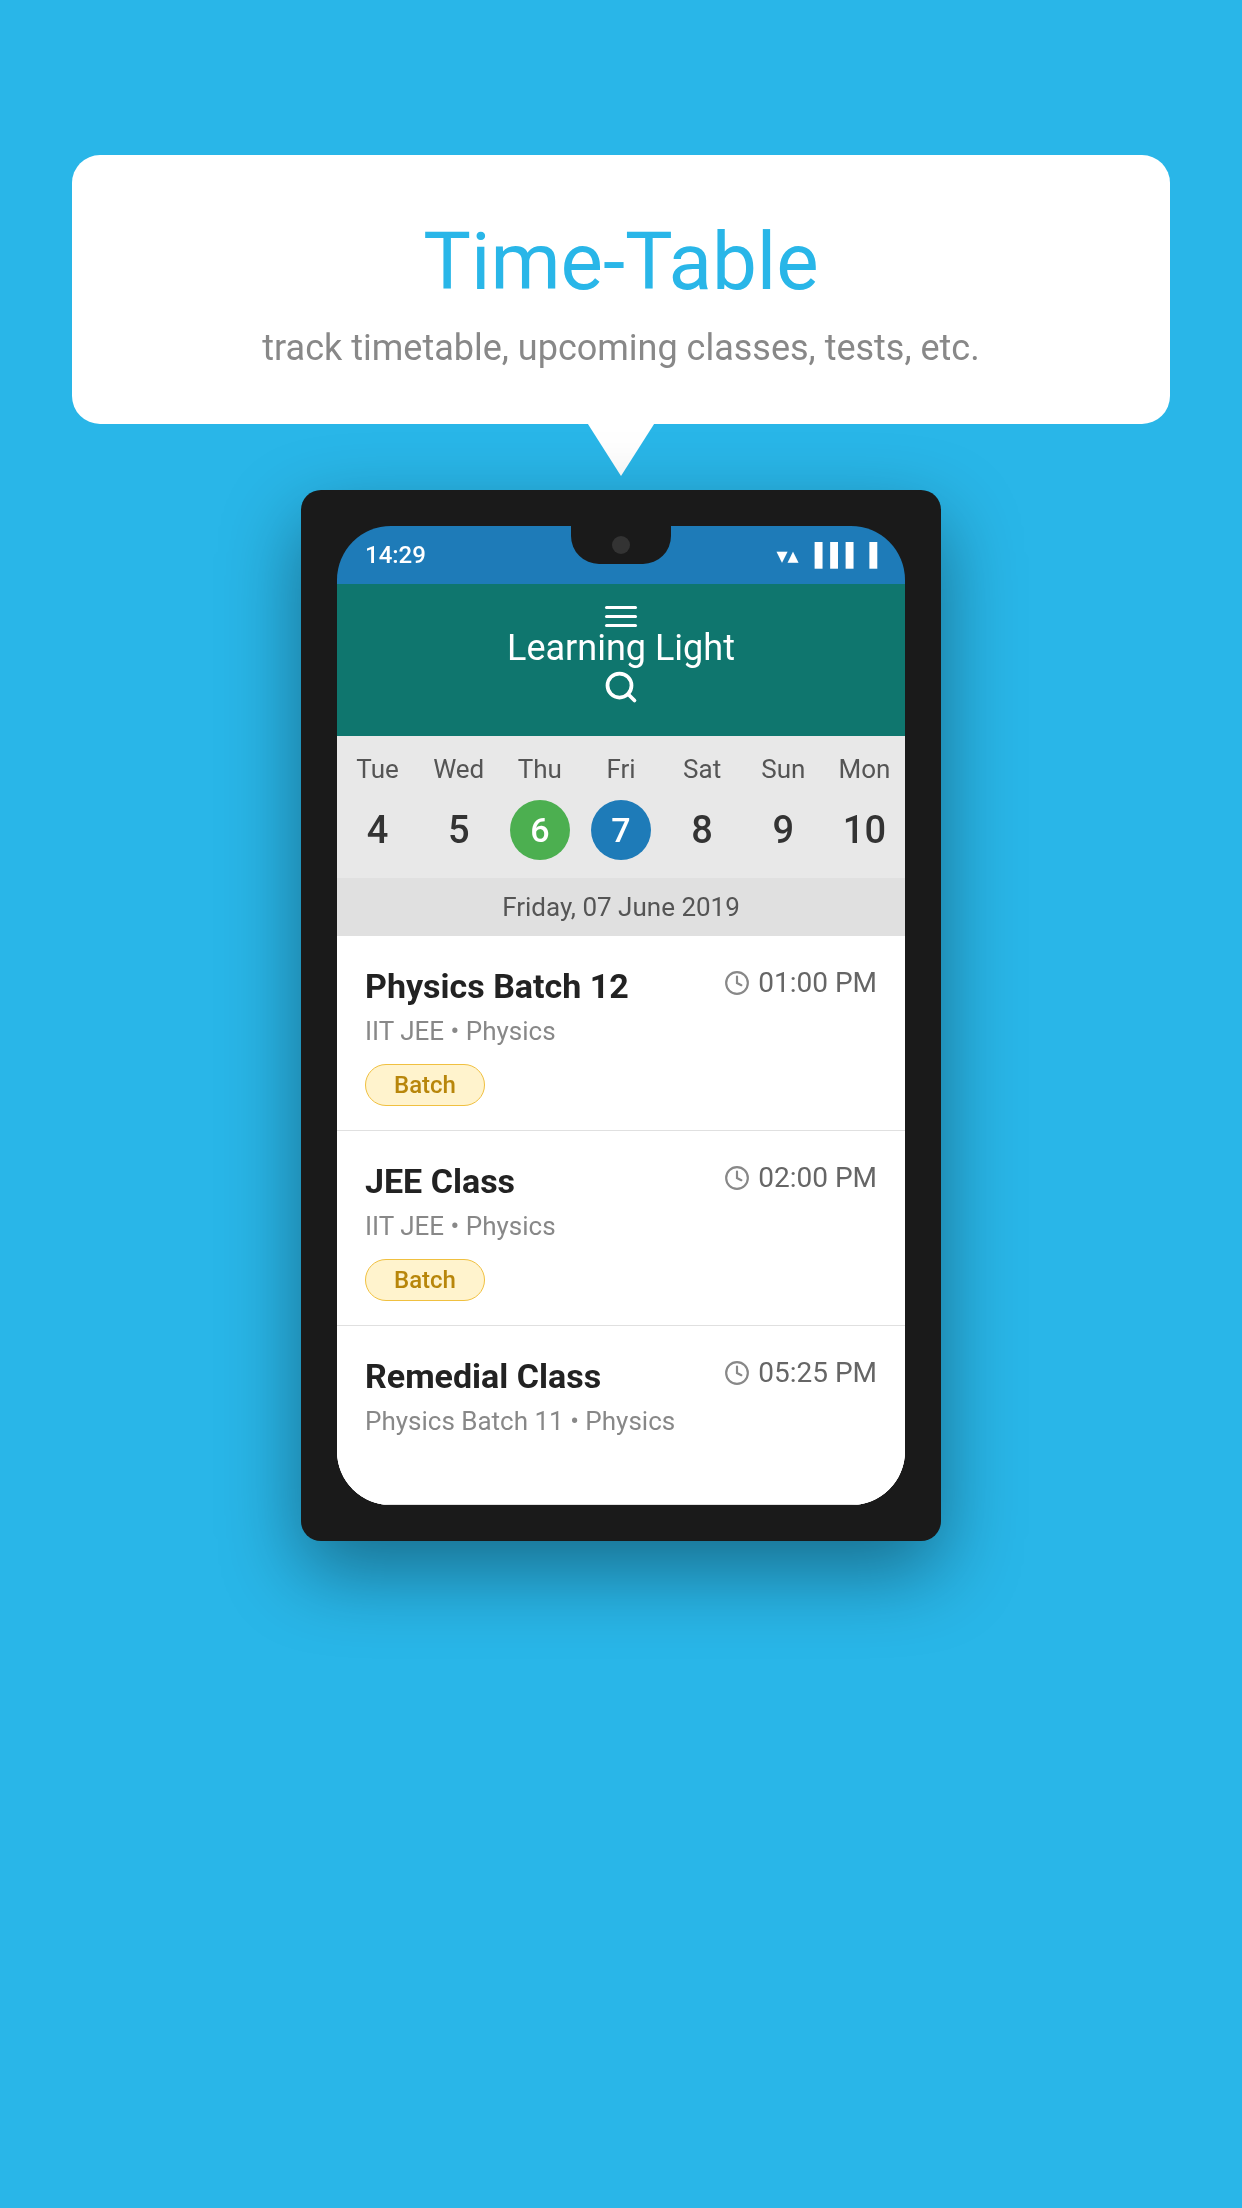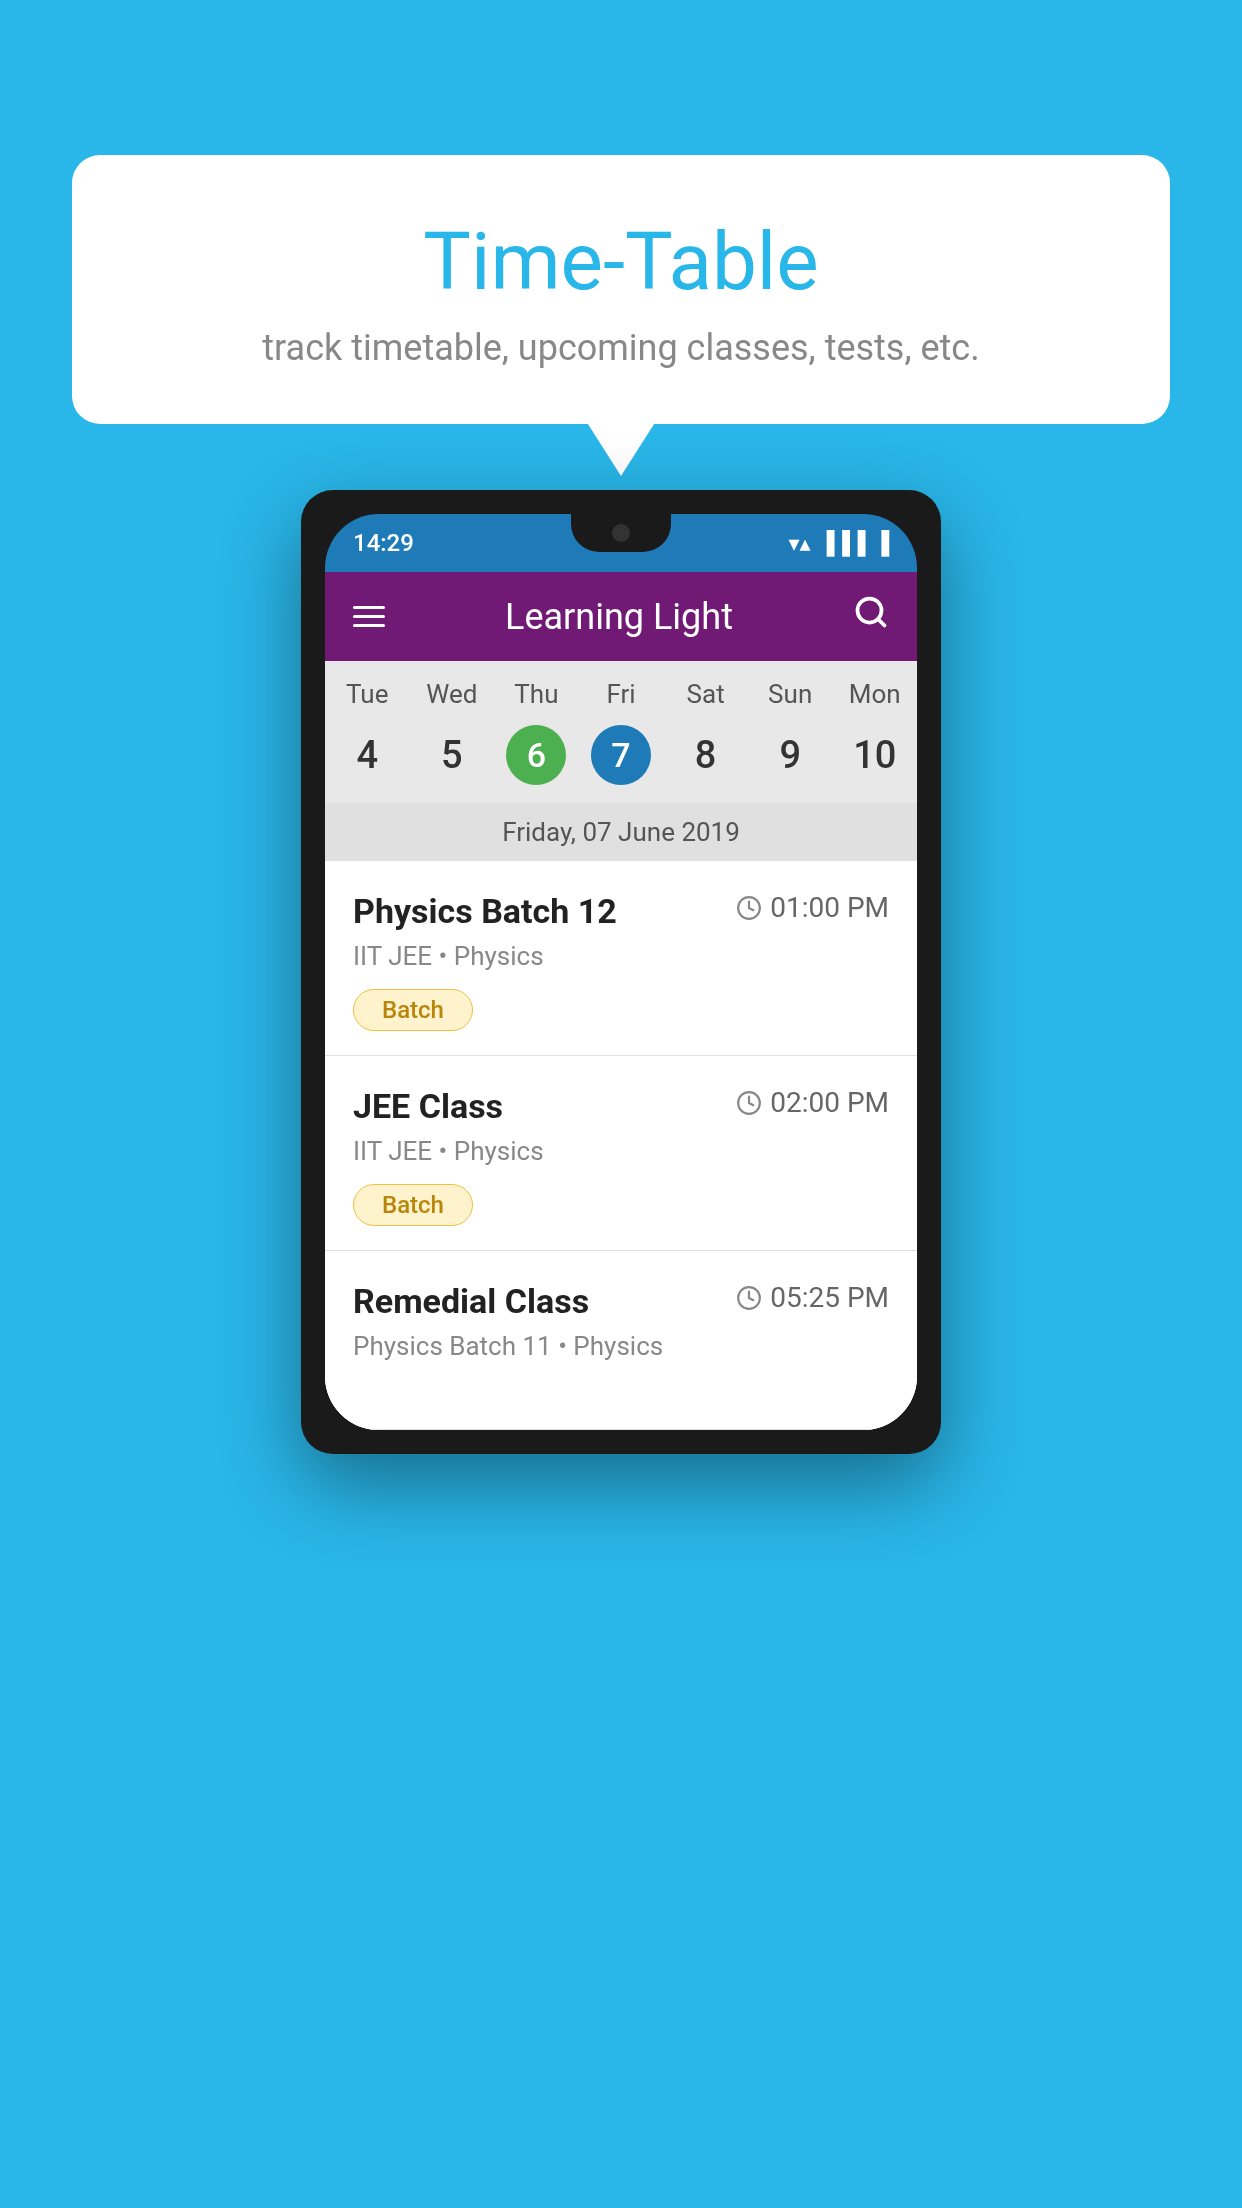--- a/index.html
+++ b/index.html
@@ -60,22 +60,22 @@
     .phone-container {
       position: absolute;
       top: 490px;
       left: 50%;
       transform: translateX(-50%);
       width: 640px;
     }
 
     .phone-outer {
       background: #1a1a1a;
-      border-radius: 32px;
-      padding: 24px;
+      border-radius: 20px;
+      padding: 36px;
       box-shadow: 0 30px 80px rgba(0,0,0,0.4);
       position: relative;
     }
 
     
     .phone-notch-bar {
       background: #1e7bb8;
       border-radius: 54px 54px 0 0;
       height: 58px;
       display: flex;
@@ -120,25 +120,26 @@
 
     
     .phone-screen {
       background: #f5f5f5;
       border-radius: 0 0 54px 54px;
       overflow: hidden;
     }
 
     
     .app-header {
-      background: #701a75;
+      background: #0f766e;
       padding: 22px 28px;
       display: flex;
       align-items: center;
       justify-content: space-between;
+      flex-direction: column;
     }
 
     .hamburger-icon {
       display: flex;
       flex-direction: column;
       gap: 6px;
       cursor: pointer;
     }
 
     .hamburger-icon span {

